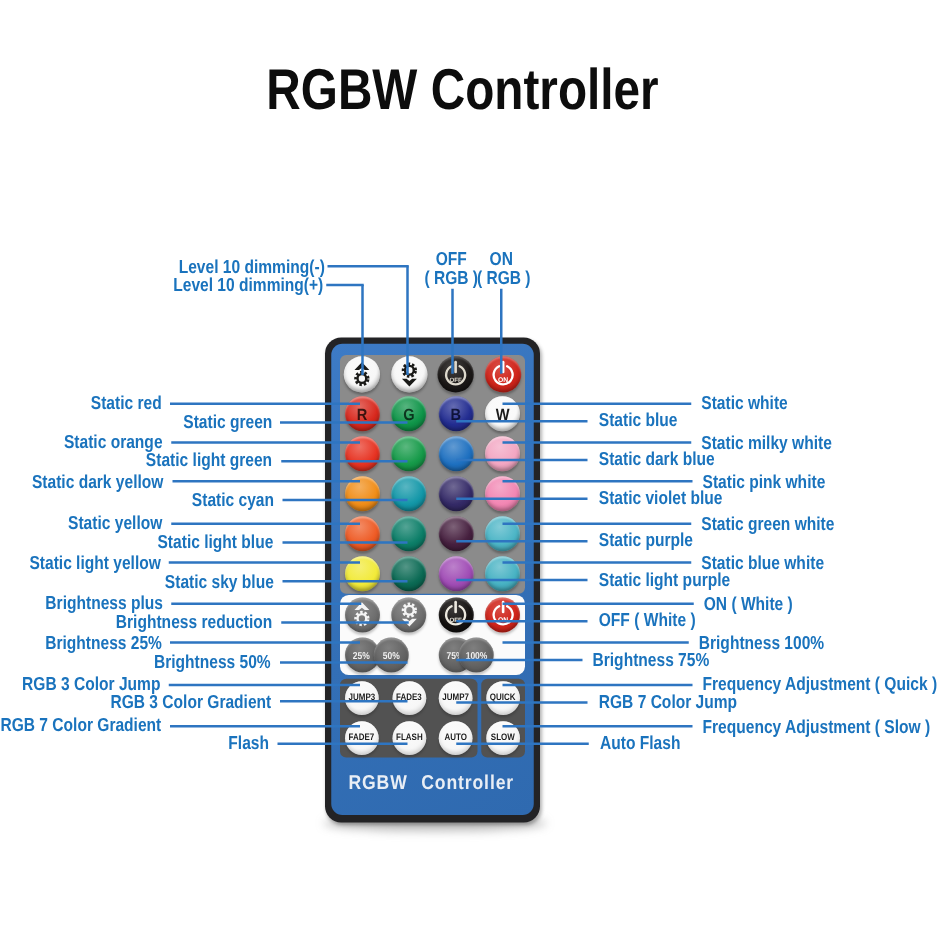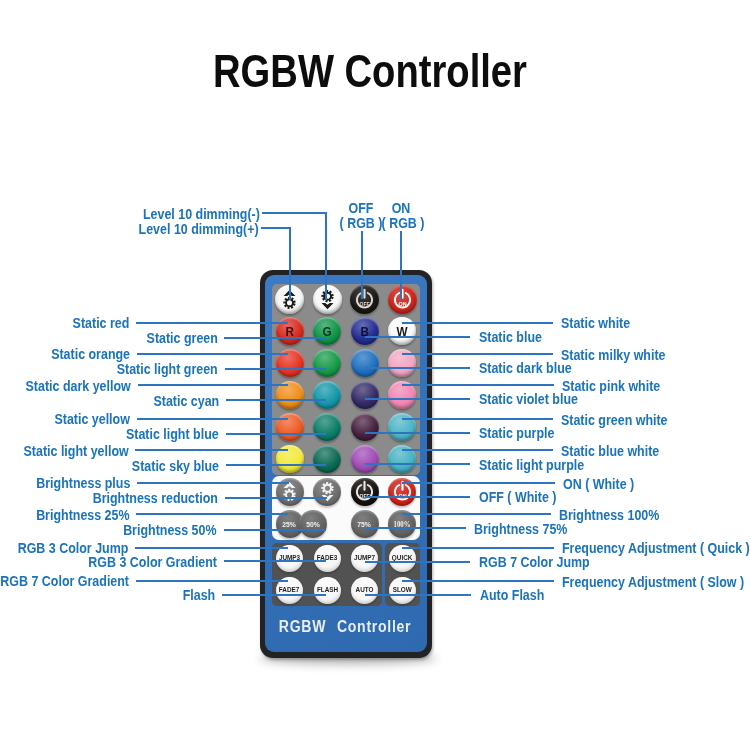--- a/index.html
+++ b/index.html
@@ -106,21 +106,21 @@
     </div>
 <div class="bt" style="left:275.5px;top:510.0px;width:28px;height:28px;background:radial-gradient(circle at 42% 30%,#7f7f7f 0%,#636363 55%,#555555 100%);box-shadow:inset 0 1.5px 1.5px rgba(255,255,255,0.28),inset 0 -2px 3px rgba(0,0,0,0.14),0 2px 2px rgba(0,0,0,0.22);">
       <span style="font-size:8px;font-weight:bold;color:#f0f0f0;transform:scaleX(0.85);">25%</span>
     </div>
 <div class="bt" style="left:299px;top:510.0px;width:28px;height:28px;background:radial-gradient(circle at 42% 30%,#7f7f7f 0%,#636363 55%,#555555 100%);box-shadow:inset 0 1.5px 1.5px rgba(255,255,255,0.28),inset 0 -2px 3px rgba(0,0,0,0.14),0 2px 2px rgba(0,0,0,0.22);">
       <span style="font-size:8px;font-weight:bold;color:#f0f0f0;transform:scaleX(0.85);">50%</span>
     </div>
 <div class="bt" style="left:350.5px;top:510.0px;width:28px;height:28px;background:radial-gradient(circle at 42% 30%,#7f7f7f 0%,#636363 55%,#555555 100%);box-shadow:inset 0 1.5px 1.5px rgba(255,255,255,0.28),inset 0 -2px 3px rgba(0,0,0,0.14),0 2px 2px rgba(0,0,0,0.22);">
       <span style="font-size:8px;font-weight:bold;color:#f0f0f0;transform:scaleX(0.85);">75%</span>
     </div>
-<div class="bt" style="left:388.0px;top:510.0px;width:28px;height:28px;background:radial-gradient(circle at 42% 30%,#7f7f7f 0%,#636363 55%,#555555 100%);box-shadow:inset 0 1.5px 1.5px rgba(255,255,255,0.28),inset 0 -2px 3px rgba(0,0,0,0.14),0 2px 2px rgba(0,0,0,0.22);font-family:Liberation Serif, serif;">
+<div class="bt" style="left:367px;top:510.0px;width:28px;height:28px;background:radial-gradient(circle at 42% 30%,#7f7f7f 0%,#636363 55%,#555555 100%);box-shadow:inset 0 1.5px 1.5px rgba(255,255,255,0.28),inset 0 -2px 3px rgba(0,0,0,0.14),0 2px 2px rgba(0,0,0,0.22);">
       <span style="font-size:8px;font-weight:bold;color:#f0f0f0;transform:scaleX(0.85);">100%</span>
     </div>
 <div class="bt" style="left:276.0px;top:544.5px;width:27px;height:27px;background:radial-gradient(circle at 42% 30%,#fbfbfb 0%,#f7f7f7 55%,#dedede 100%);box-shadow:inset 0 1.5px 1.5px rgba(255,255,255,0.50),inset 0 -2px 3px rgba(0,0,0,0.12),0 2px 2px rgba(0,0,0,0.18);">
       <span style="font-size:7.5px;font-weight:bold;color:#1c1c1c;transform:scaleX(0.85);margin-top:-2px;">JUMP3</span>
     </div>
 <div class="bt" style="left:313.5px;top:544.5px;width:27px;height:27px;background:radial-gradient(circle at 42% 30%,#fbfbfb 0%,#f7f7f7 55%,#dedede 100%);box-shadow:inset 0 1.5px 1.5px rgba(255,255,255,0.50),inset 0 -2px 3px rgba(0,0,0,0.12),0 2px 2px rgba(0,0,0,0.18);">
       <span style="font-size:7.5px;font-weight:bold;color:#1c1c1c;transform:scaleX(0.85);margin-top:-2px;">FADE3</span>
     </div>
 <div class="bt" style="left:351.0px;top:544.5px;width:27px;height:27px;background:radial-gradient(circle at 42% 30%,#fbfbfb 0%,#f7f7f7 55%,#dedede 100%);box-shadow:inset 0 1.5px 1.5px rgba(255,255,255,0.50),inset 0 -2px 3px rgba(0,0,0,0.12),0 2px 2px rgba(0,0,0,0.18);">
       <span style="font-size:7.5px;font-weight:bold;color:#1c1c1c;transform:scaleX(0.85);margin-top:-2px;">JUMP7</span>

